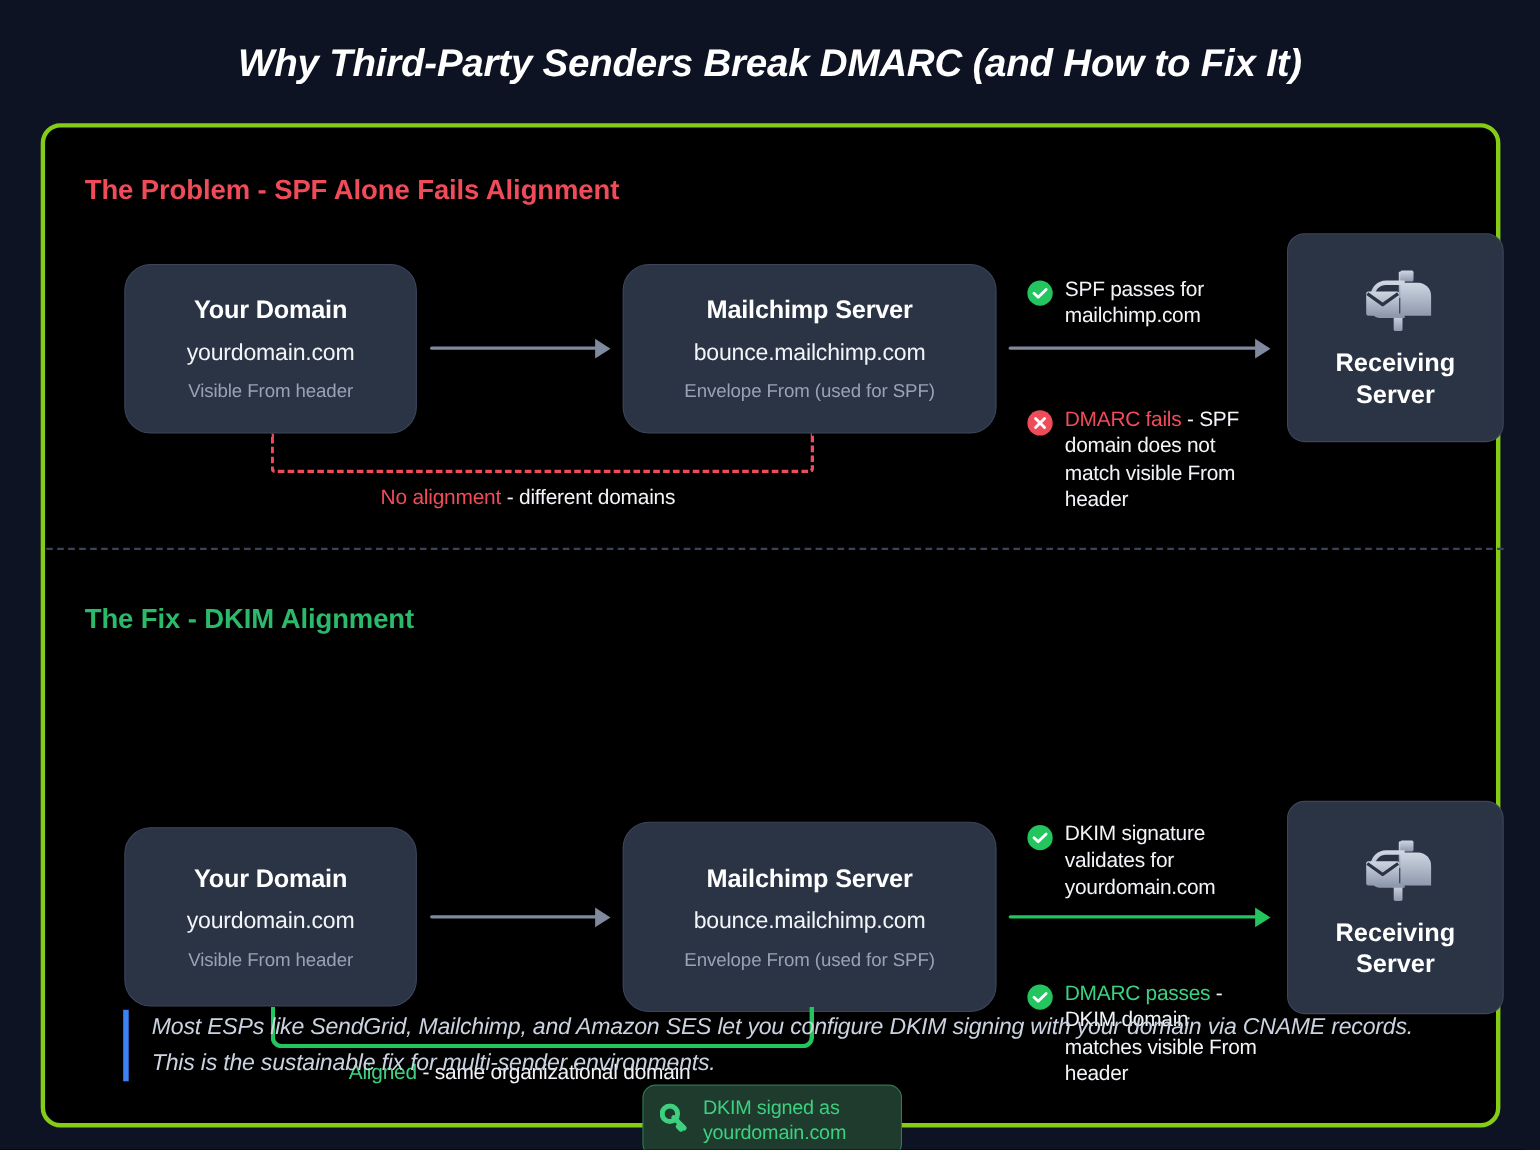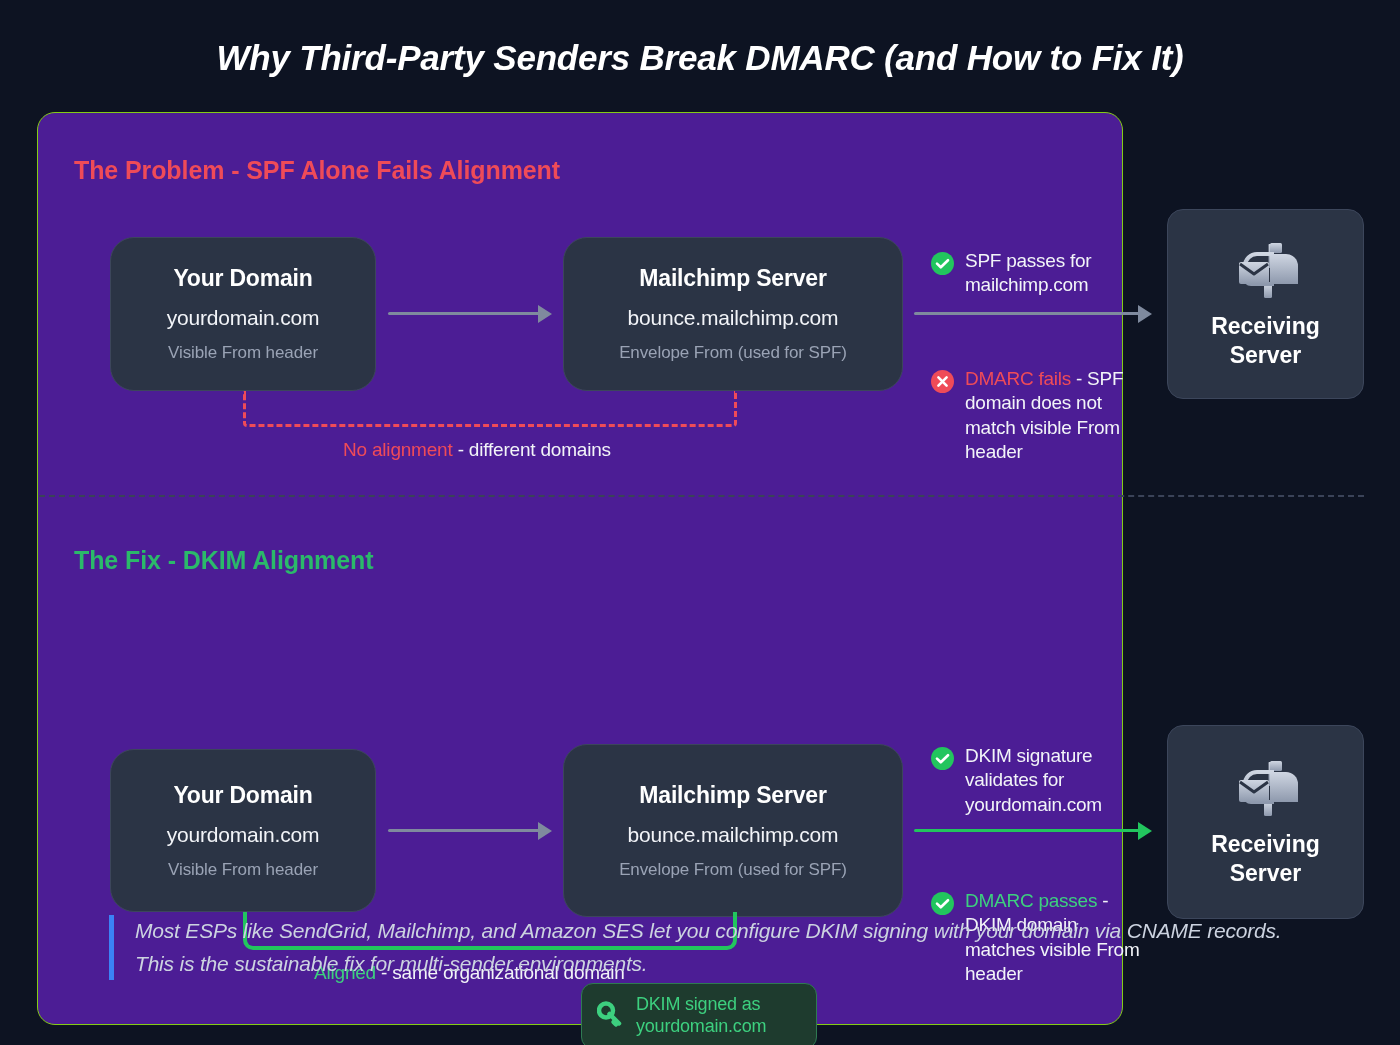--- a/index.html
+++ b/index.html
@@ -23,24 +23,24 @@
     letter-spacing: -0.2px;
     padding-top: 38px;
     font-style: italic;
   }
 
   
   .card {
     position: absolute;
     left: 37px;
     top: 112px;
-    width: 1086px;
+    width: 1327px;
     height: 913px;
-    background: #4c1d95;
-    border: 1px solid #84cc16;
+    background: #000000;
+    border: 4px solid #84cc16;
     border-radius: 18px;
   }
 
   
   .section {
     position: absolute;
     left: 0;
     width: 100%;
   }
   .section-problem { top: 0; height: 382px; }

